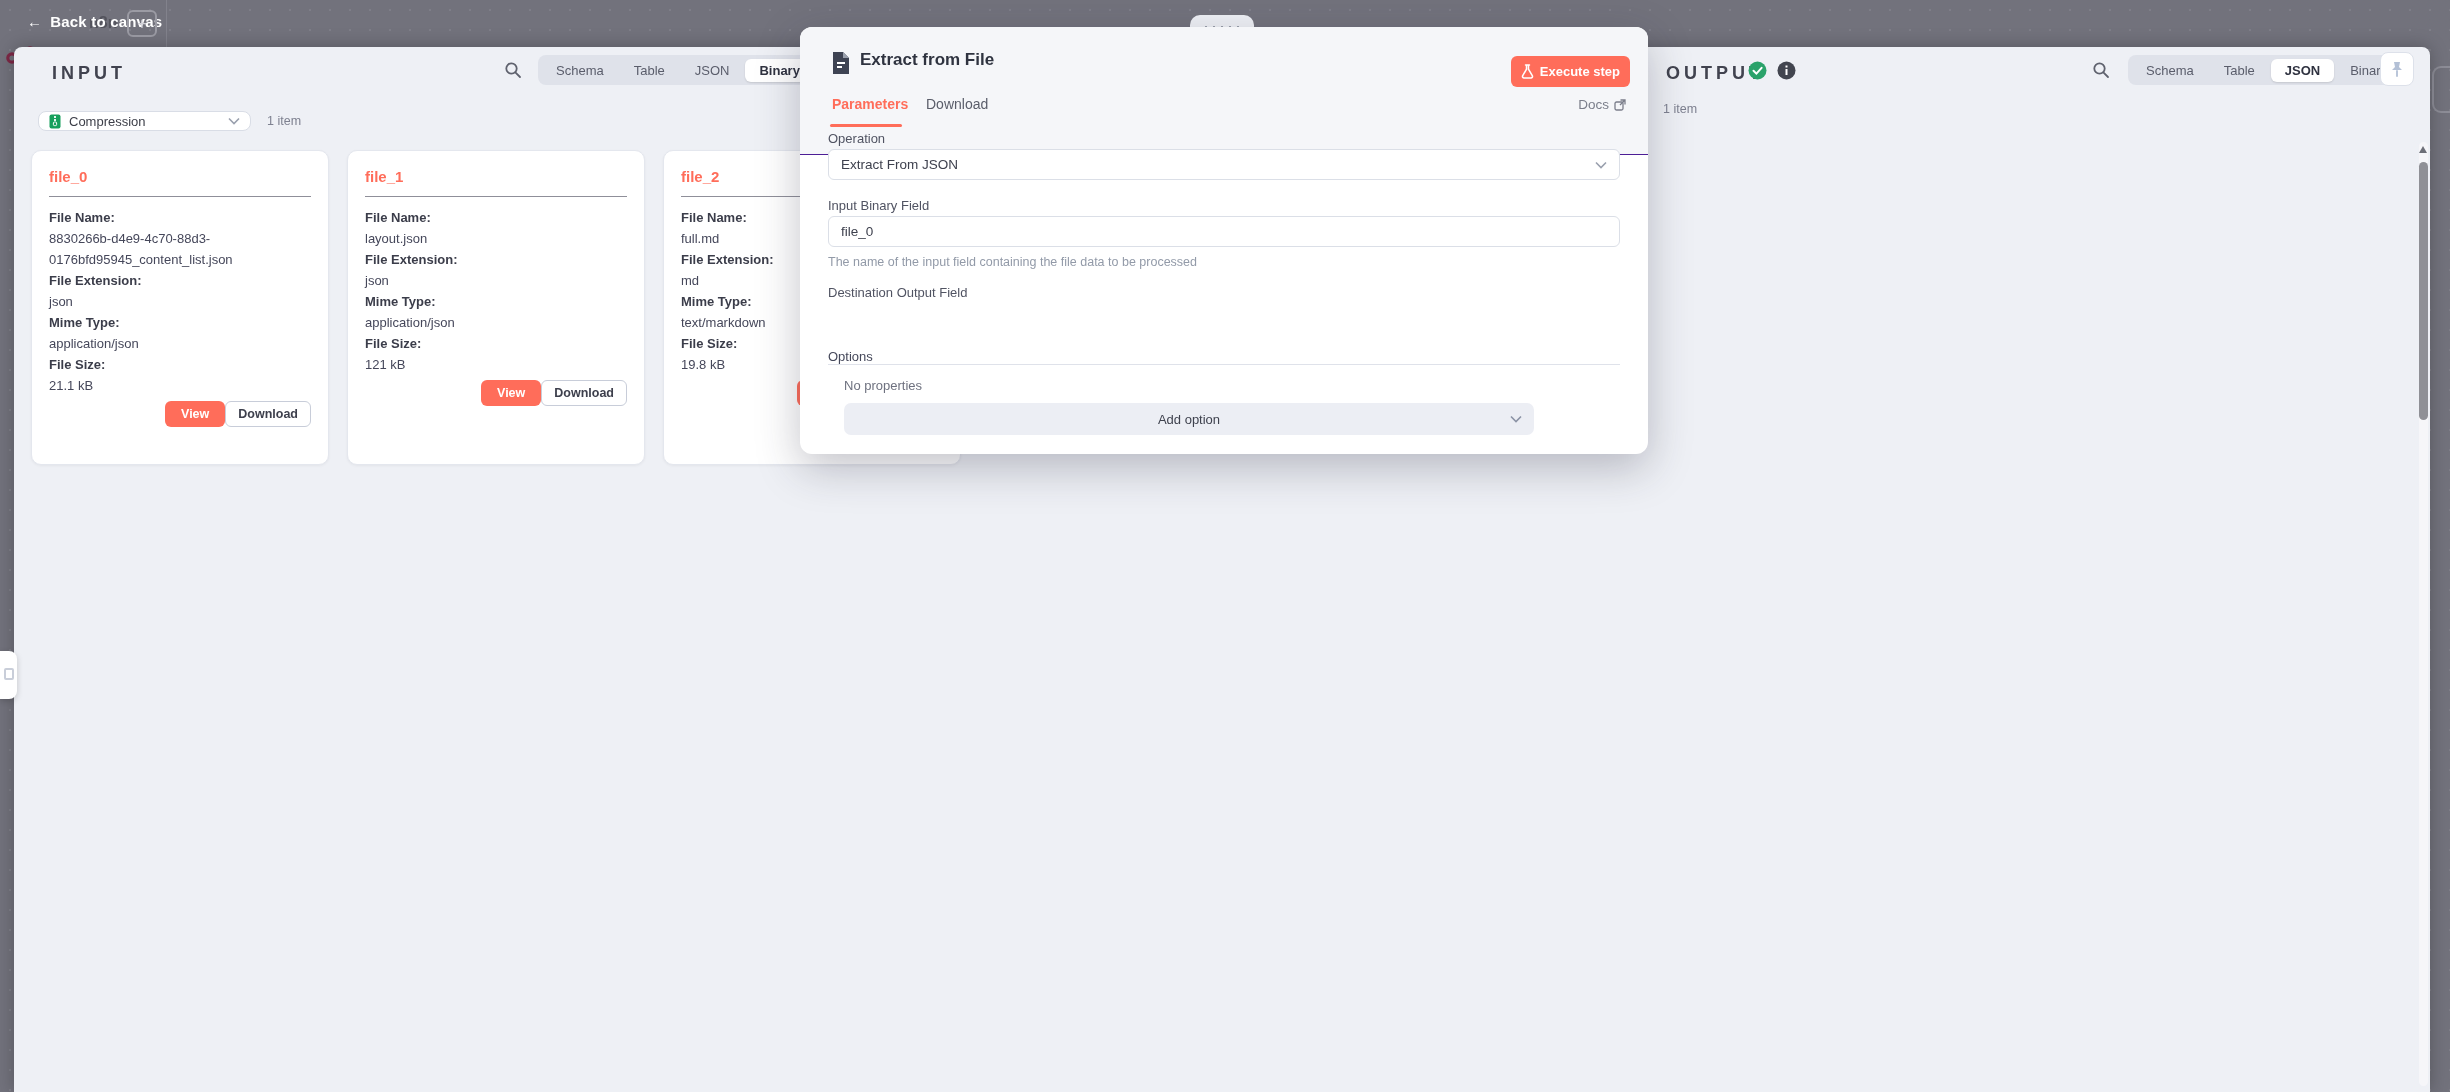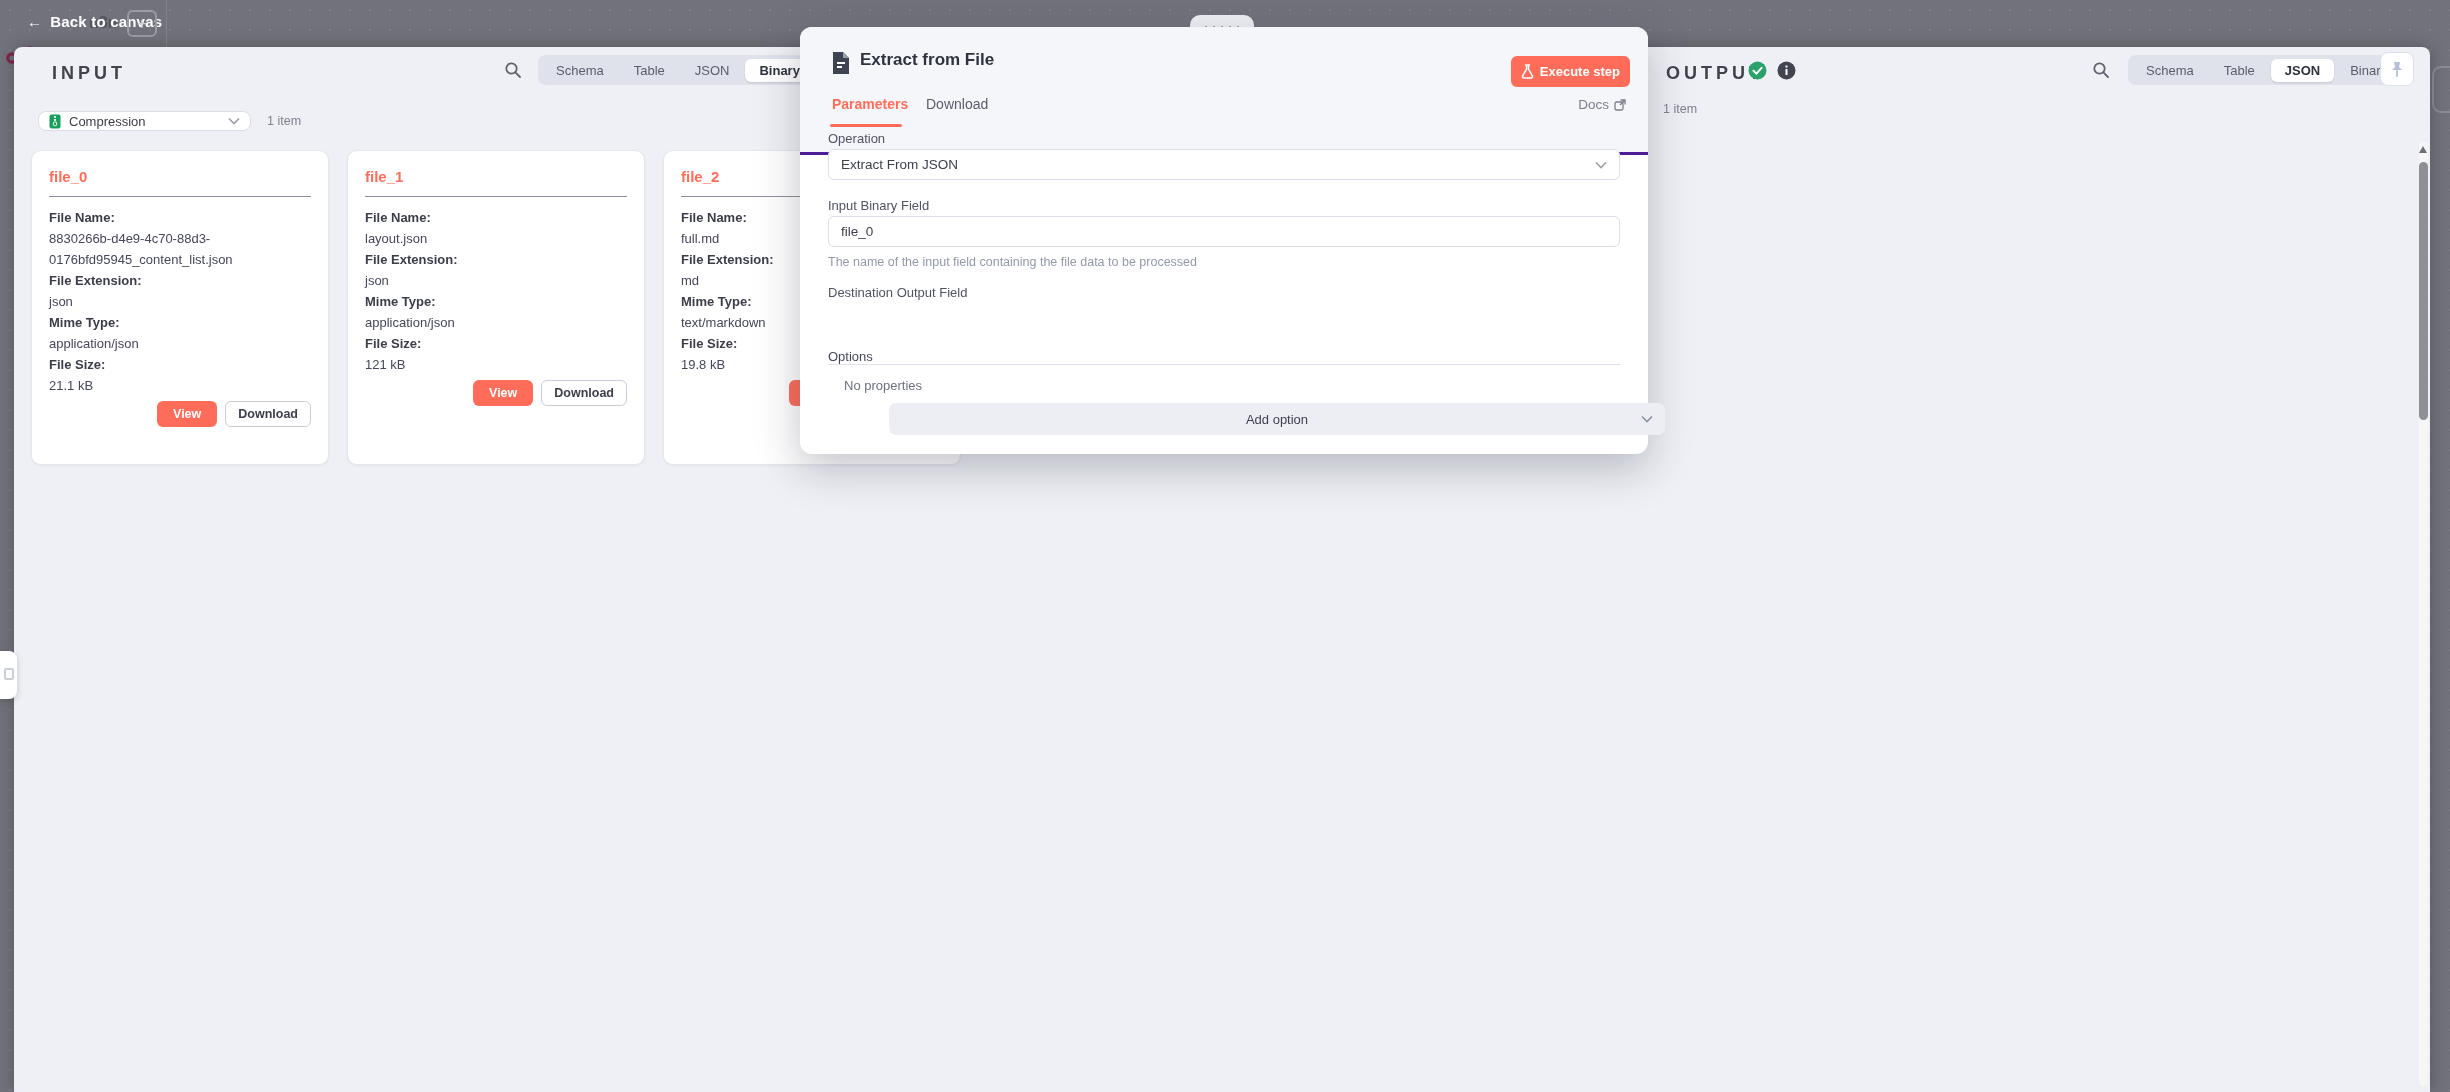--- a/index.html
+++ b/index.html
@@ -38,53 +38,53 @@
     border-radius:8px; display:flex; align-items:center; padding:0 10px; cursor:pointer; }
   #source-select .lbl { font-size:13px; color:#3c3e48; margin-left:8px; flex:1; }
   #input-items-count { position:absolute; left:267px; top:114px; font-size:12.5px; }
   
   .file-card { position:absolute; top:150px; width:298px; height:315px; background:#fff; border:1px solid #e4e7ee;
     border-radius:10px; box-shadow:0 1px 3px rgba(0,0,0,.05); padding:17px; }
   .file-card .card-title { color:#ff6d5a; font-size:15px; font-weight:700; }
   .file-card hr { border:none; border-top:1px solid #8f8f99; margin:11px 0 10px 0; }
   .file-card .meta { font-size:13px; color:#45475a; line-height:21px; }
   .file-card .meta b { color:#3b3d4a; font-weight:700; }
-  .card-buttons { position:absolute; right:17px; display:flex; gap:8px; }
+  .card-buttons { position:absolute; right:17px; display:flex; }
   .btn-view { background:#ff6d5a; color:#fff; border:none; font-size:12.5px; font-weight:700; padding:5px 16px; border-radius:6px;
     cursor:pointer; font-family:inherit; }
   .btn-download { background:#fff; color:#3d3f4c; border:1px solid #c8cdd9; font-size:12.5px; font-weight:700; padding:5px 12px;
     border-radius:6px; cursor:pointer; font-family:inherit; }
   
   #drag-handle { position:absolute; left:1190px; top:15px; width:64px; height:32px; background:#eef0f5; border-radius:10px 10px 0 0;
     z-index:6; cursor:grab; }
   #drag-handle .dots { position:absolute; left:12px; top:9px; width:40px; height:10px;
     background-image:radial-gradient(#9aa0aa 1.3px, transparent 1.5px); background-size:8px 6px; }
   
   #modal { position:absolute; left:800px; top:27px; width:848px; height:427px; background:#fff; border-radius:12px; z-index:10;
     box-shadow:0 14px 44px rgba(40,40,60,.28); }
-  #modal-header { position:absolute; left:0; top:0; width:100%; height:128px; background:#f5f6f9; border-bottom:3px solid #4c1d95;
+  #modal-header { position:absolute; left:0; top:0; width:100%; height:128px; background:#f5f6f9; border-bottom:1px solid #4c1d95;
     border-radius:12px 12px 0 0; }
   #modal-title { position:absolute; left:60px; top:23px; font-size:17px; font-weight:700; color:#2f3340; }
   #node-icon { position:absolute; left:30px; top:24px; }
   #execute-btn { position:absolute; right:18px; top:29px; height:31px; background:#ff6d5a; border:none; border-radius:6px;
     color:#fff; font-size:13px; font-weight:700; padding:0 10px 0 10px; display:flex; align-items:center; gap:6px; cursor:pointer; font-family:inherit; }
   .modal-tab { position:absolute; top:69px; font-size:14px; cursor:pointer; }
   #tab-parameters { left:32px; color:#ff6d5a; font-weight:700; }
   #tab-parameters::after { content:""; position:absolute; left:-2px; top:28px; width:72px; height:3px; background:#ff6d5a; border-radius:2px; }
   #tab-settings { left:126px; color:#5a5d6a; }
   #docs-link { position:absolute; right:22px; top:70px; font-size:13.5px; color:#7b7e8b; cursor:pointer; display:flex; gap:5px; align-items:center; }
   .fld-label { position:absolute; left:28px; font-size:13px; color:#505362; }
   .fld-box { position:absolute; left:28px; width:792px; height:31px; background:#fff; border:1px solid #dbdfe7; border-radius:6px;
     font-size:13.5px; color:#3e414e; display:flex; align-items:center; padding:0 12px; }
   .fld-box .chev { margin-left:auto; }
   .help-text { position:absolute; left:28px; font-size:12.5px; color:#929aa8; }
   #options-divider { position:absolute; left:28px; top:337px; width:792px; border:none; border-top:1px solid #dfe2ea; }
   #no-props { position:absolute; left:44px; top:351px; font-size:13px; color:#6e717f; }
-  #add-option { position:absolute; left:44px; top:376px; width:776px; height:32px; background:#eceef4; border-radius:7px;
-    display:flex; align-items:center; justify-content:center; font-size:13px; color:#3f424e; cursor:pointer;margin-left:45px; }
+  #add-option { position:absolute; left:44px; top:376px; width:690px; height:32px; background:#eceef4; border-radius:7px;
+    display:flex; align-items:center; justify-content:center; font-size:13px; color:#3f424e; cursor:pointer; }
   #add-option .chev { position:absolute; right:12px; }
   
   #output-icons { position:absolute; left:1748px; top:61px; display:flex; gap:10px; align-items:center; }
   #output-items-count { position:absolute; left:1663px; top:102px; font-size:12.5px; }
   #pin-btn { position:absolute; left:2380px; top:52px; width:34px; height:34px; background:#fff; border:1px solid #dde1ea;
     border-radius:8px; display:flex; align-items:center; justify-content:center; cursor:pointer; }
   #json-area { position:absolute; left:1660px; top:138px; width:753px; height:954px; overflow:hidden;
     font-family:"DejaVu Sans Mono",monospace; font-size:12px; line-height:20px; }
   .jguides { position:absolute; top:10px; bottom:0; width:1px; border-left:1px dashed #d8dae3; }
   .jl { display:flex; position:relative; }

